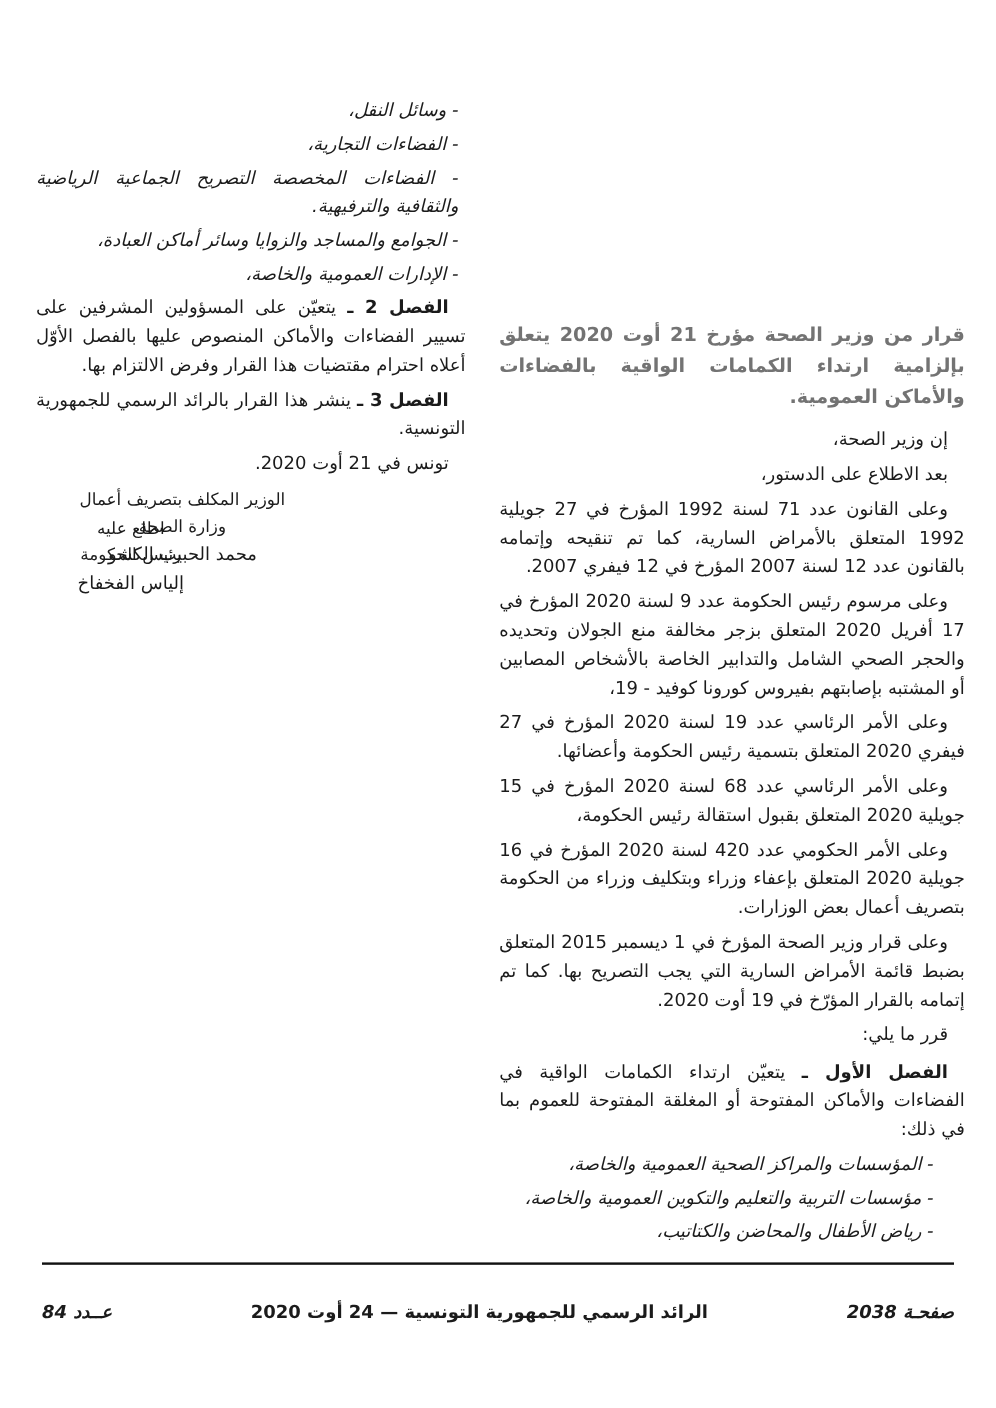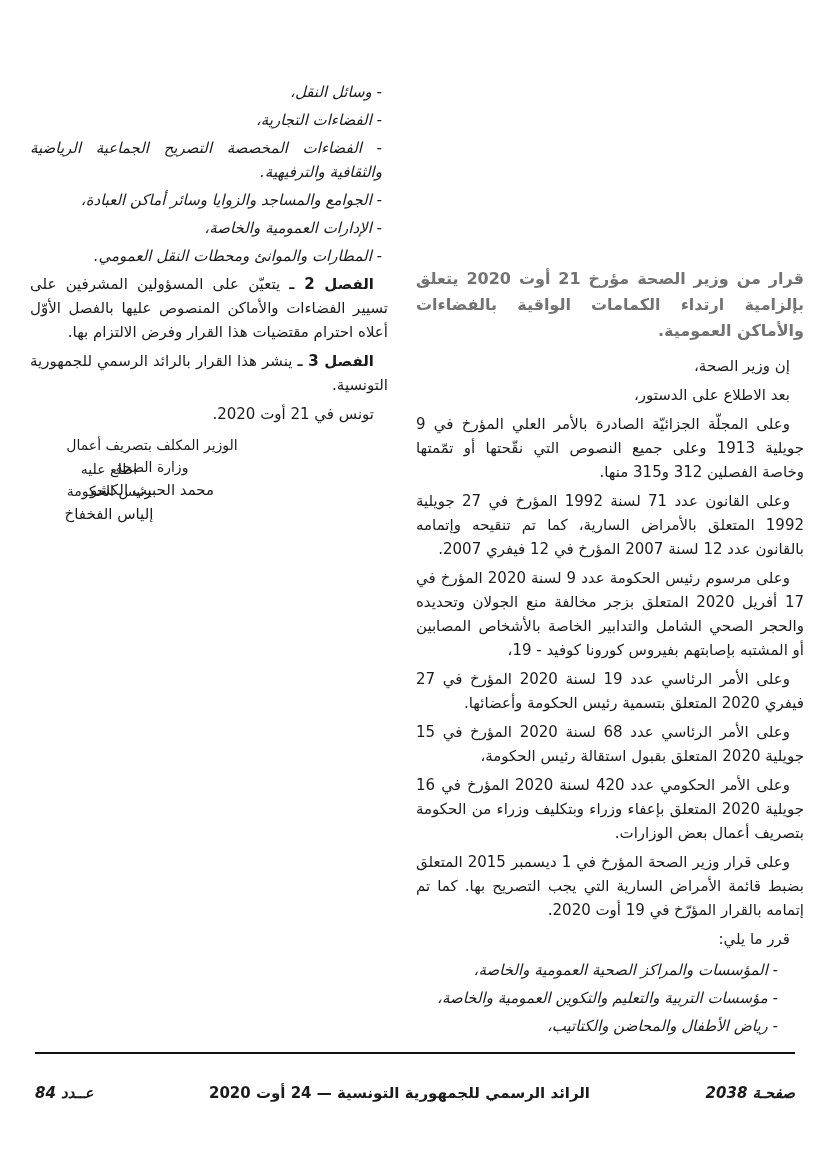--- a/index.html
+++ b/index.html
@@ -56,21 +56,20 @@
 <body>
 
 <div class="page">
 
   <div class="col-left">
     <p class="item">- وسائل النقل،</p>
     <p class="item">- الفضاءات التجارية،</p>
     <p class="item">- الفضاءات المخصصة التصريح الجماعية الرياضية والثقافية والترفيهية.</p>
     <p class="item">- الجوامع والمساجد والزوايا وسائر أماكن العبادة،</p>
     <p class="item">- الإدارات العمومية والخاصة،</p>
-    <p class="item">- المطارات والموانئ ومحطات النقل العمومي.</p>
 
     <p class="body"><span class="lbl">الفصل 2 ـ</span> <span>يتعيّن على المسؤولين المشرفين على تسيير الفضاءات والأماكن المنصوص عليها بالفصل الأوّل أعلاه احترام مقتضيات هذا القرار وفرض الالتزام بها.</span></p>
 
     <p class="body"><span class="lbl">الفصل 3 ـ</span> <span>ينشر هذا القرار بالرائد الرسمي للجمهورية التونسية.</span></p>
 
     <p class="date-line">تونس في 21 أوت 2020.</p>
 
     <div class="signatures">
       <div class="sig sig-minister">
         <div>الوزير المكلف بتصريف أعمال</div>
@@ -84,30 +83,30 @@
       </div>
     </div>
   </div>
 
   <div class="col-right">
     <h2 class="title">قرار من وزير الصحة مؤرخ 21 أوت 2020 يتعلق بإلزامية ارتداء الكمامات الواقية بالفضاءات والأماكن العمومية.</h2>
 
     <p class="body intro">إن وزير الصحة،</p>
     <p class="body intro">بعد الاطلاع على الدستور،</p>
 
-    <p class="body">وعلى المجلّة الجزائيّة الصادرة بالأمر العلي المؤرخ في 9 جويلية 1913 وعلى جميع النصوص التي نقّحتها أو تمّمتها وخاصة الفصلين 312 و315 منها.</p>
     <p class="body">وعلى القانون عدد 71 لسنة 1992 المؤرخ في 27 جويلية 1992 المتعلق بالأمراض السارية، كما تم تنقيحه وإتمامه بالقانون عدد 12 لسنة 2007 المؤرخ في 12 فيفري 2007.</p>
     <p class="body">وعلى مرسوم رئيس الحكومة عدد 9 لسنة 2020 المؤرخ في 17 أفريل 2020 المتعلق بزجر مخالفة منع الجولان وتحديده والحجر الصحي الشامل والتدابير الخاصة بالأشخاص المصابين أو المشتبه بإصابتهم بفيروس كورونا كوفيد - 19،</p>
     <p class="body">وعلى الأمر الرئاسي عدد 19 لسنة 2020 المؤرخ في 27 فيفري 2020 المتعلق بتسمية رئيس الحكومة وأعضائها.</p>
     <p class="body">وعلى الأمر الرئاسي عدد 68 لسنة 2020 المؤرخ في 15 جويلية 2020 المتعلق بقبول استقالة رئيس الحكومة،</p>
     <p class="body">وعلى الأمر الحكومي عدد 420 لسنة 2020 المؤرخ في 16 جويلية 2020 المتعلق بإعفاء وزراء وبتكليف وزراء من الحكومة بتصريف أعمال بعض الوزارات.</p>
     <p class="body">وعلى قرار وزير الصحة المؤرخ في 1 ديسمبر 2015 المتعلق بضبط قائمة الأمراض السارية التي يجب التصريح بها. كما تم إتمامه بالقرار المؤرّخ في 19 أوت 2020.</p>
 
     <p class="body lead">قرر ما يلي:</p>
 
+    <p class="body"><span class="lbl">الفصل الأول ـ</span> <span>يتعيّن ارتداء الكمامات الواقية في الفضاءات والأماكن المفتوحة أو المغلقة المفتوحة للعموم بما في ذلك:</span></p>
 
     <p class="item">- المؤسسات والمراكز الصحية العمومية والخاصة،</p>
     <p class="item">- مؤسسات التربية والتعليم والتكوين العمومية والخاصة،</p>
     <p class="item">- رياض الأطفال والمحاضن والكتاتيب،</p>
   </div>
 
   <div class="footer">
     <span class="side">صفحـة 2038</span>
     <span class="center">الرائد الرسمي للجمهورية التونسية — 24 أوت 2020</span>
     <span class="side">عــدد 84</span>

